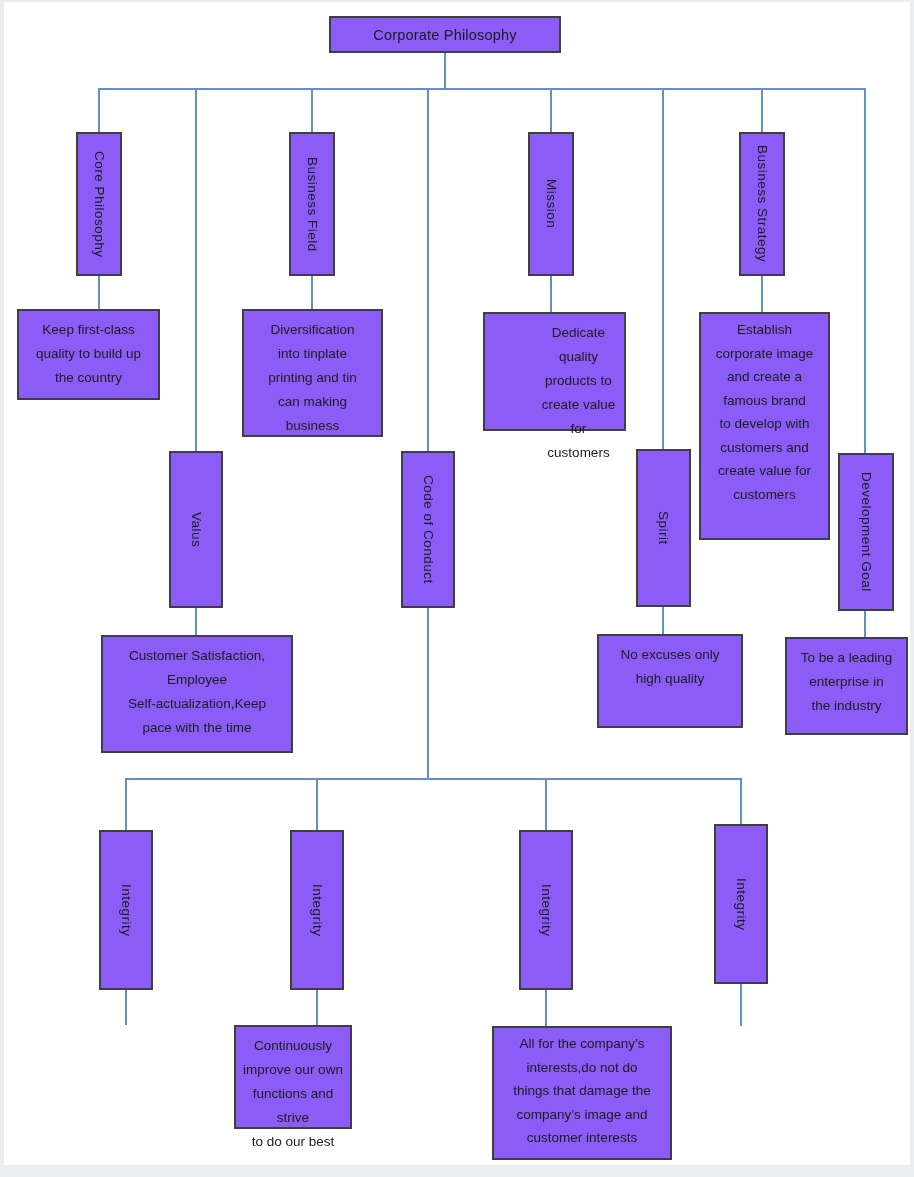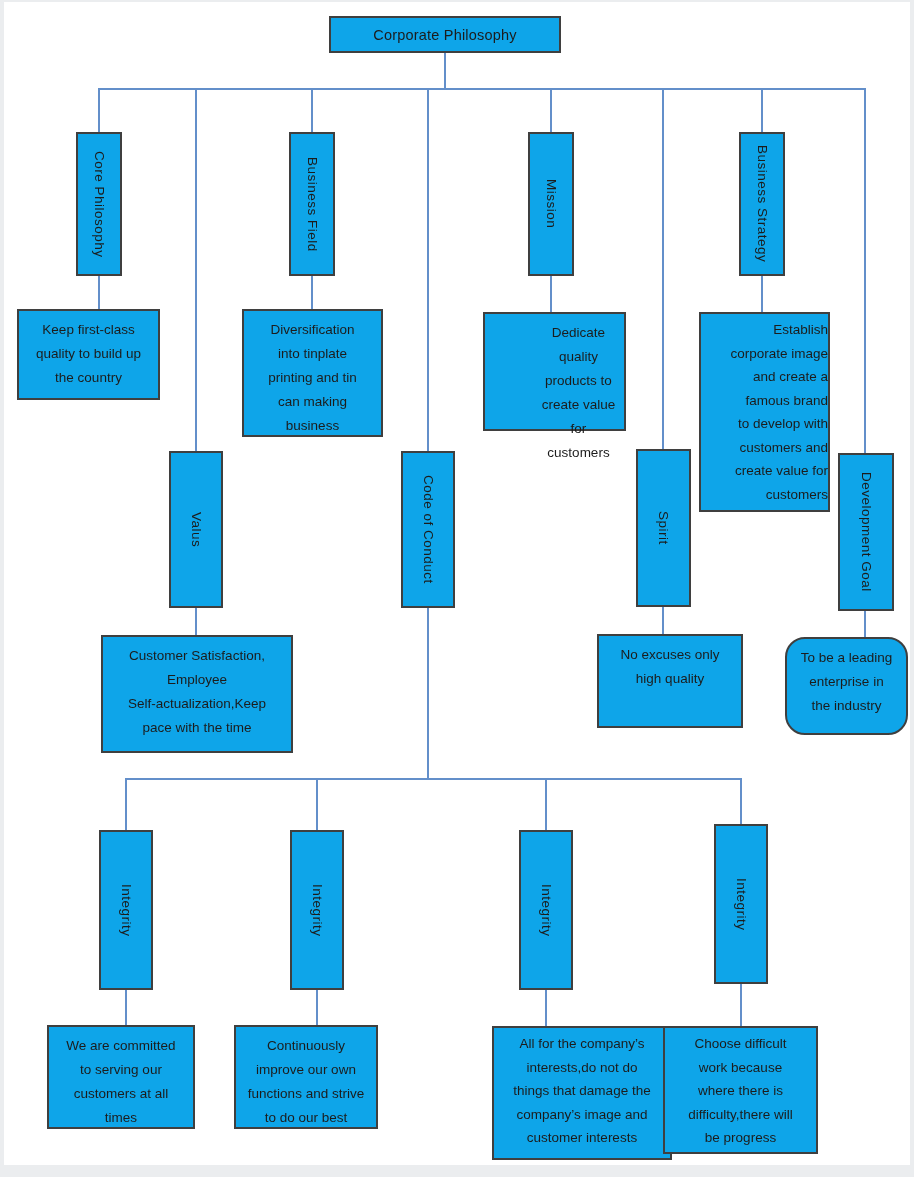--- a/index.html
+++ b/index.html
@@ -13,21 +13,21 @@
     background:#ebedef;
     overflow:hidden;
   }
   #page{
     position:absolute;
     left:4px;top:2px;width:906px;height:1163px;
     background:#ffffff;
   }
   .box{
     position:absolute;
-    background:#0ea5e9;
+    background:#8b5cf6;
     border:2px solid #3f3f3f;
     box-sizing:border-box;
     color:#1c1c1c;
   }
   .title-box{
     display:flex;align-items:center;justify-content:center;
     font-size:14.5px;
     letter-spacing:.2px;
   }
   .vert{
@@ -83,21 +83,21 @@
 printing and tin
 can making
 business</div>
   <div class="box desc" style="left:17px;top:309px;width:143px;height:91px;">Keep first-class
 quality to build up
 the country</div>
   <div class="box desc" style="left:483px;top:312px;width:143px;height:119px;padding-left:48px;">Dedicate quality
 products to
 create value for
 customers</div>
-  <div class="box desc tight" style="left:699px;top:312px;width:131px;height:200px;text-align:right;">Establish
+  <div class="box desc tight" style="left:699px;top:312px;width:131px;height:228px;">Establish
 corporate image
 and create a
 famous brand
 to develop with
 customers and
 create value for
 customers</div>
 
   <div class="box vert" style="left:169px;top:451px;width:54px;height:157px;">Valus</div>
   <div class="box vert" style="left:401px;top:451px;width:54px;height:157px;">Code of Conduct</div>
@@ -107,52 +107,43 @@
   <div class="vl" style="left:195px;top:608px;height:27px;"></div>
   <div class="vl" style="left:662px;top:607px;height:27px;"></div>
   <div class="vl" style="left:864px;top:611px;height:26px;"></div>
 
   <div class="box desc" style="left:101px;top:635px;width:192px;height:118px;">Customer Satisfaction,
 Employee
 Self-actualization,Keep
 pace with the time</div>
   <div class="box desc" style="left:597px;top:634px;width:146px;height:94px;">No excuses only
 high quality</div>
-  <div class="box desc" style="left:785px;top:637px;width:123px;height:98px;border-radius:20px;">To be a leading
+  <div class="box desc" style="left:785px;top:637px;width:123px;height:98px;">To be a leading
 enterprise in
 the industry</div>
 
   <div class="vl" style="left:427px;top:608px;height:172px;"></div>
   <div class="hl" style="left:125px;top:778px;width:617px;"></div>
   <div class="vl" style="left:125px;top:778px;height:52px;"></div>
   <div class="vl" style="left:316px;top:778px;height:52px;"></div>
   <div class="vl" style="left:545px;top:778px;height:52px;"></div>
   <div class="vl" style="left:740px;top:778px;height:46px;"></div>
 
   <div class="box vert" style="left:99px;top:830px;width:54px;height:160px;">Integrity</div>
   <div class="box vert" style="left:290px;top:830px;width:54px;height:160px;">Integrity</div>
   <div class="box vert" style="left:519px;top:830px;width:54px;height:160px;">Integrity</div>
   <div class="box vert" style="left:714px;top:824px;width:54px;height:160px;">Integrity</div>
 
   <div class="vl" style="left:125px;top:990px;height:35px;"></div>
   <div class="vl" style="left:316px;top:990px;height:35px;"></div>
   <div class="vl" style="left:545px;top:990px;height:36px;"></div>
   <div class="vl" style="left:740px;top:984px;height:42px;"></div>
 
-  <div class="box desc" style="left:47px;top:1025px;width:148px;height:104px;">We are committed
-to serving our
-customers at all
-times</div>
-  <div class="box desc" style="left:234px;top:1025px;width:144px;height:104px;">Continuously
+  <div class="box desc" style="left:234px;top:1025px;width:118px;height:104px;">Continuously
 improve our own
 functions and strive
 to do our best</div>
   <div class="box desc tight" style="left:459px;top:1026px;width:180px;height:134px;margin-left:33px;">All for the company’s
 interests,do not do
 things that damage the
 company’s image and
 customer interests</div>
-  <div class="box desc tight" style="left:663px;top:1026px;width:155px;height:128px;">Choose difficult
-work because
-where there is
-difficulty,there will
-be progress</div>
 </div>
 
 </body></html>

